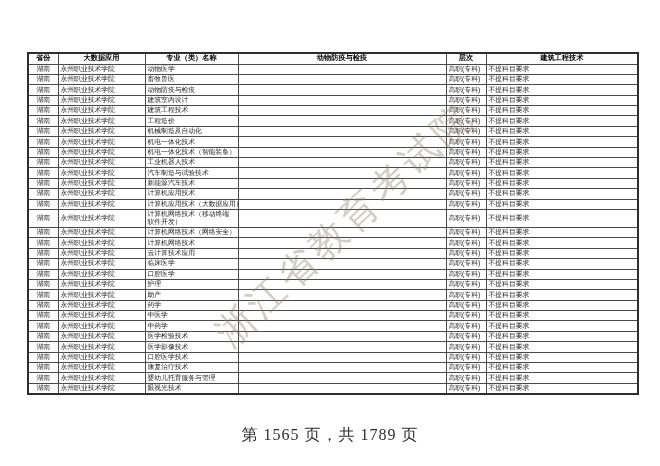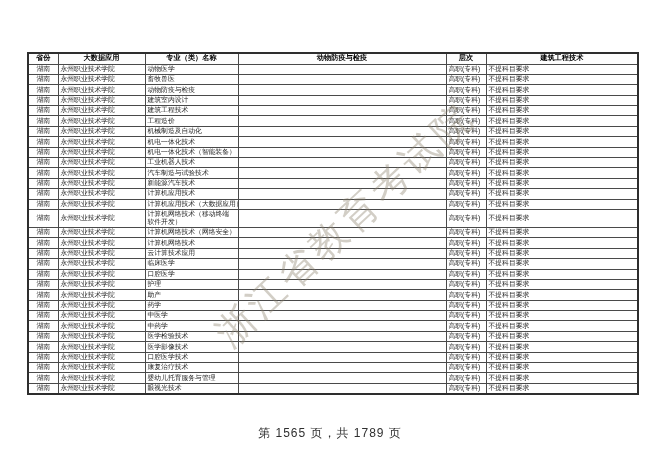--- a/index.html
+++ b/index.html
@@ -69,22 +69,22 @@
     white-space: normal;
     word-break: break-all;
     line-height: 8.4px;
   }
   .footer {
     position: absolute;
     left: 0;
     right: 0;
     top: 425px;
     text-align: center;
-    font-family: Liberation Sans, sans-serif;
-    font-size: 12px;
+    font-family: Liberation Serif, serif;
+    font-size: 16px;
     letter-spacing: 1px;
     color: #2f2f2f;
     z-index: 1;
   }
 </style>
 </head>
 <body>
 
 <div class="page">
 

